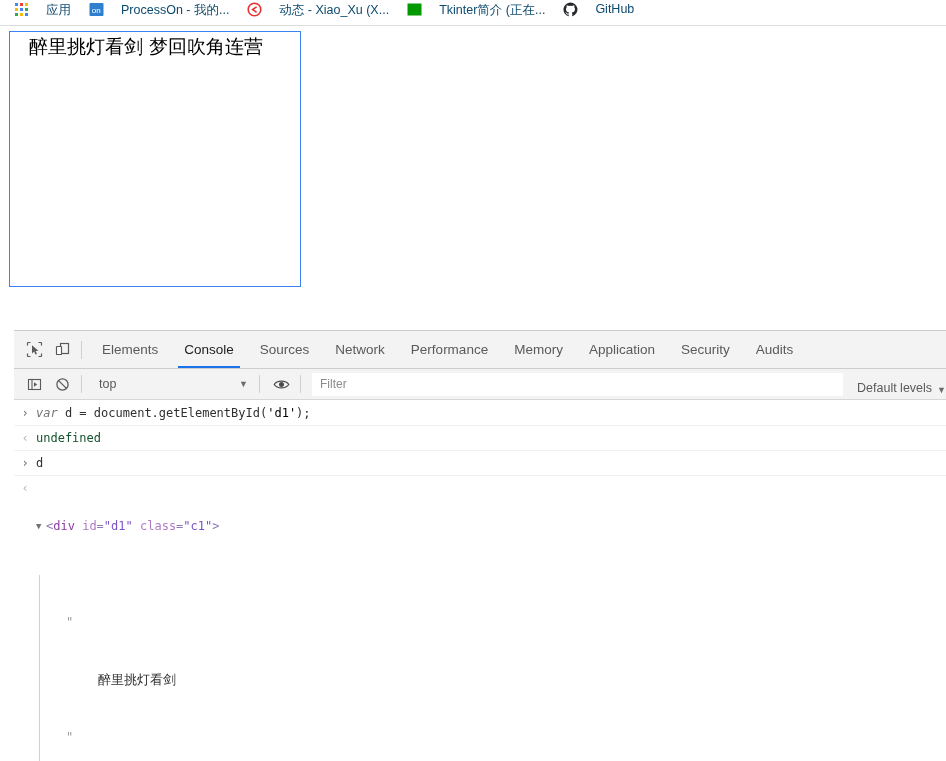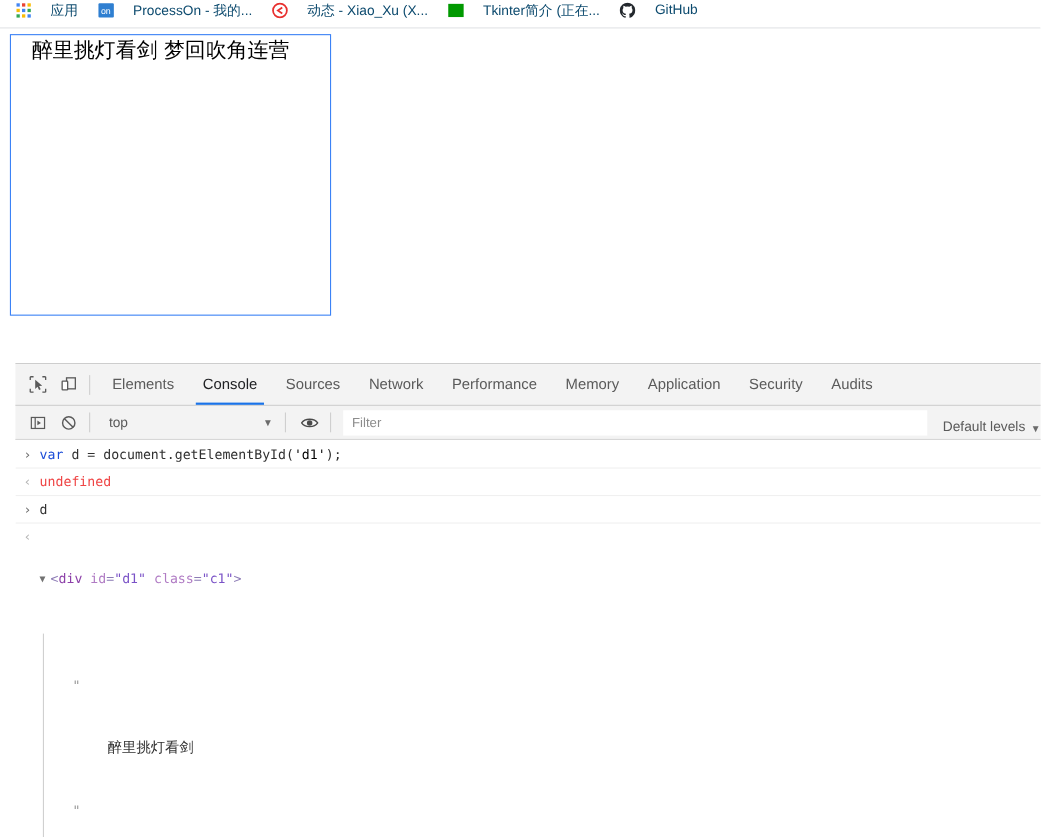--- a/index.html
+++ b/index.html
@@ -228,24 +228,24 @@
   .gutter-in { color: #6e6e6e; }
   .gutter-out { color: #b5b5b5; }
   .msg-body {
     flex: 1;
     line-height: 18px;
     white-space: pre-wrap;
     word-break: break-word;
     padding-right: 10px;
     color: #303030;
   }
-  .cm-kw   { color: #1d4ed8; }
+  .cm-kw   { color: #737373; font-style: italic; }
   .cm-plain{ color: #303030; }
   .cm-str  { color: #000000; }
-  .cm-undef{ color: #ef4444; }
+  .cm-undef{ color: #14532d; }
 
   
   .node-body {
     line-height: 19px;
     font-family: "DejaVu Sans Mono", "Liberation Mono", monospace;
     color: #303030;
   }
   .tok-punct { color: #8c7bb5; }
   .tok-tag   { color: #8c3fa8; }
   .tok-attr  { color: #b07bc4; }

